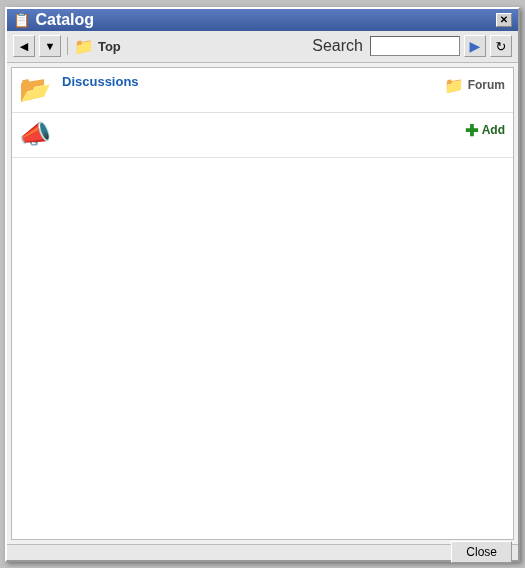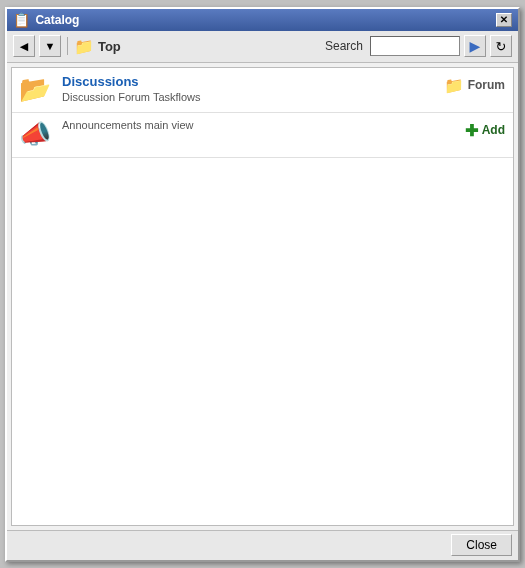--- a/index.html
+++ b/index.html
@@ -36,21 +36,21 @@
     }
     .title-bar-left {
       display: flex;
       align-items: center;
       gap: 5px;
     }
     .title-icon {
       font-size: 14px;
     }
     .title-text {
-      font-size: 12px;
+      font-size: 16px;
       font-weight: bold;
     }
     .title-close {
       width: 16px;
       height: 14px;
       background: #d0d0d0;
       border: 1px solid #888;
       border-top: 1px solid #fff;
       border-left: 1px solid #fff;
       display: flex;
@@ -97,21 +97,21 @@
       font-weight: bold;
       color: #333;
     }
     .folder-icon {
       font-size: 16px;
     }
     .toolbar-spacer {
       flex: 1;
     }
     .search-label {
-      font-size: 12px;
+      font-size: 16px;
       color: #333;
       margin-right: 3px;
     }
     .search-input {
       width: 90px;
       height: 20px;
       border: 1px solid #888;
       border-top: 1px solid #666;
       border-left: 1px solid #666;
       background: white;
@@ -162,21 +162,21 @@
       height: 32px;
       display: flex;
       align-items: center;
       justify-content: center;
       flex-shrink: 0;
     }
     .item-text {
       flex: 1;
       display: flex;
       flex-direction: column;
-      gap: 2px;
+      gap: 20px;
     }
     .item-title {
       font-size: 13px;
       font-weight: bold;
       color: #1a5fb4;
       cursor: pointer;
     }
     .item-desc {
       font-size: 11px;
       color: #555;
@@ -200,21 +200,21 @@
     .action-icon {
       font-size: 14px;
     }
     .footer {
       background: #e8e8e8;
       border-top: 1px solid #bbb;
       padding: 4px 6px;
       display: flex;
       justify-content: flex-end;
       align-items: center;
-      height: 30px;
+      height: 16px;
     }
     .close-btn {
       background: #e0e0e0;
       border: 1px solid #999;
       border-top: 1px solid #fff;
       border-left: 1px solid #fff;
       padding: 2px 14px;
       font-size: 12px;
       cursor: pointer;
       height: 22px;
@@ -265,34 +265,32 @@
   </div>
 
   <div class="content-area">
 
     <div class="list-item">
       <div class="item-icon">
         <span class="open-folder-icon" style="font-size:26px;">📂</span>
       </div>
       <div class="item-text">
         <span class="item-title">Discussions</span>
-        <span class="item-desc">Discussion Forum Taskflows</span>
       </div>
       <div class="item-action action-open">
         <span class="action-icon" style="font-size:16px;">📁</span>
         <span>Forum</span>
       </div>
     </div>
 
     <div class="list-item">
       <div class="item-icon">
         <span class="megaphone-icon" style="font-size:26px;">📣</span>
       </div>
       <div class="item-text">
-        <span class="item-desc">Announcements main view</span>
       </div>
       <div class="item-action action-add">
         <span class="action-icon" style="font-size:16px; color:#228B22;">✚</span>
         <span>Add</span>
       </div>
     </div>
 
   </div>
 
   <div class="footer">

